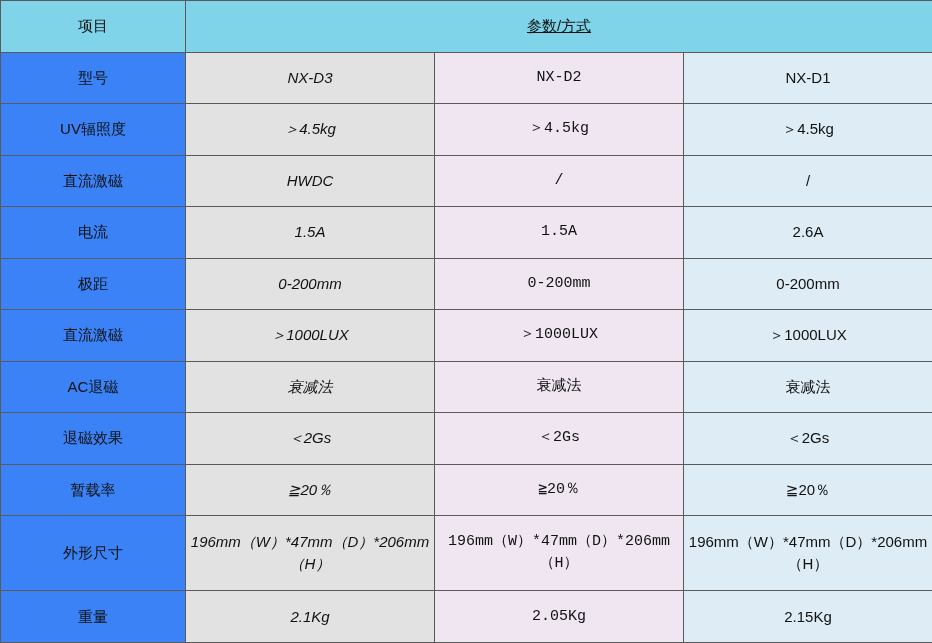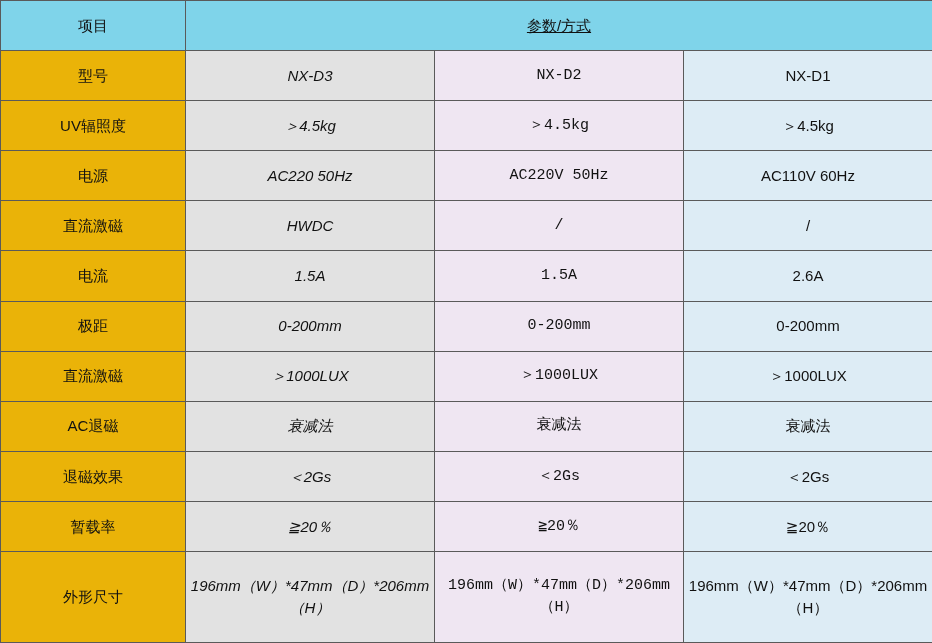--- a/index.html
+++ b/index.html
@@ -18,39 +18,39 @@
     width: 932px;
     height: 643px;
   }
   #spec-table td, #spec-table th {
     border: 1px solid #5a5a5a;
     text-align: center;
     vertical-align: middle;
     font-weight: normal;
     font-size: 15px;
     color: #111111;
-    padding: 2px 4px;
+    padding: 12px 4px;
     line-height: 1.45;
   }
   col.c-label { width: 185px; }
   col.c-col1  { width: 249px; }
   col.c-col2  { width: 249px; }
   col.c-col3  { width: 249px; }
 
   .hdr-label {
     background: #7fd4ea;
     font-size: 17px;
   }
   .hdr-params {
     background: #7fd4ea;
     font-size: 17px;
     text-decoration: underline;
   }
   .row-label {
-    background: #eab308;
+    background: #3b82f6;
     font-size: 15px;
   }
   .cell-d3 { background: #e2e2e2; font-style: italic; }
   .cell-d2 { background: #efe6f2; font-family: Liberation Mono, monospace; }
   .cell-d1 { background: #ddecf5; margin-left: 16px; }
 
   .cell-multiline { line-height: 1.5; }
 </style>
 </head>
 <body>
@@ -75,26 +75,20 @@
       <td class="cell-d1">NX-D1</td>
     </tr>
 
     <tr>
       <td class="row-label">UV辐照度</td>
       <td class="cell-d3">＞4.5kg</td>
       <td class="cell-d2">＞4.5kg</td>
       <td class="cell-d1">＞4.5kg</td>
     </tr>
 
-    <tr>
-      <td class="row-label">电源</td>
-      <td class="cell-d3">AC220    50Hz</td>
-      <td class="cell-d2">AC220V    50Hz</td>
-      <td class="cell-d1">AC110V    60Hz</td>
-    </tr>
 
     <tr>
       <td class="row-label">直流激磁</td>
       <td class="cell-d3">HWDC</td>
       <td class="cell-d2">/</td>
       <td class="cell-d1">/</td>
     </tr>
 
     <tr>
       <td class="row-label">电流</td>
@@ -139,14 +133,20 @@
       <td class="cell-d1">≧20％</td>
     </tr>
 
     <tr>
       <td class="row-label">外形尺寸</td>
       <td class="cell-d3 cell-multiline">196mm（W）*47mm（D）*206mm（H）</td>
       <td class="cell-d2 cell-multiline">196mm（W）*47mm（D）*206mm（H）</td>
       <td class="cell-d1 cell-multiline">196mm（W）*47mm（D）*206mm（H）</td>
     </tr>
 
+    <tr>
+      <td class="row-label">重量</td>
+      <td class="cell-d3">2.1Kg</td>
+      <td class="cell-d2">2.05Kg</td>
+      <td class="cell-d1">2.15Kg</td>
+    </tr>
   </tbody>
 </table>
 
 </body></html>

